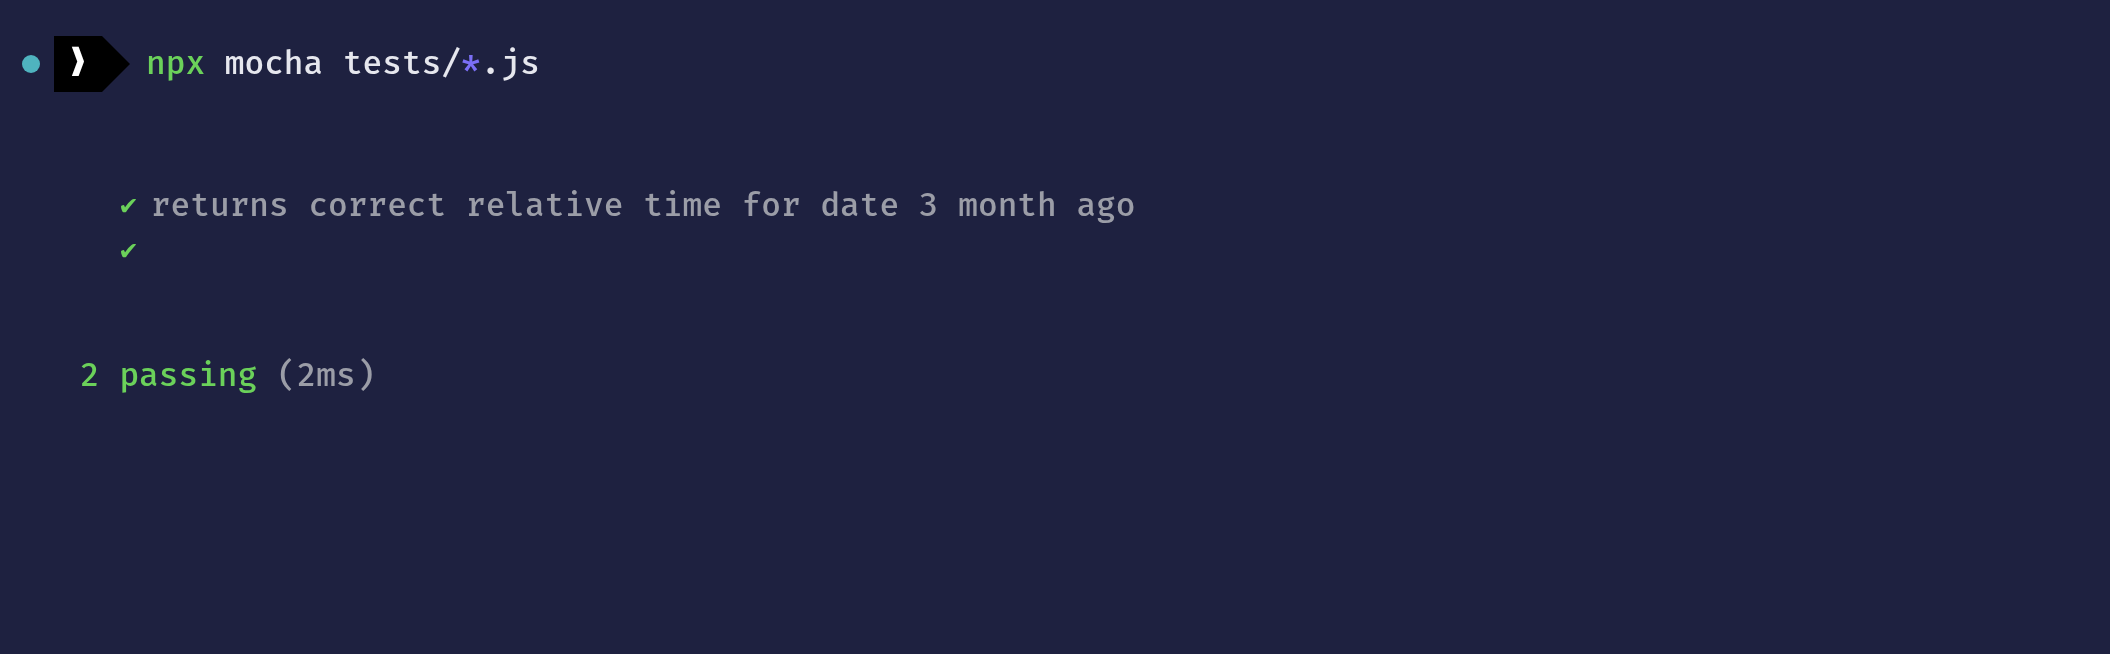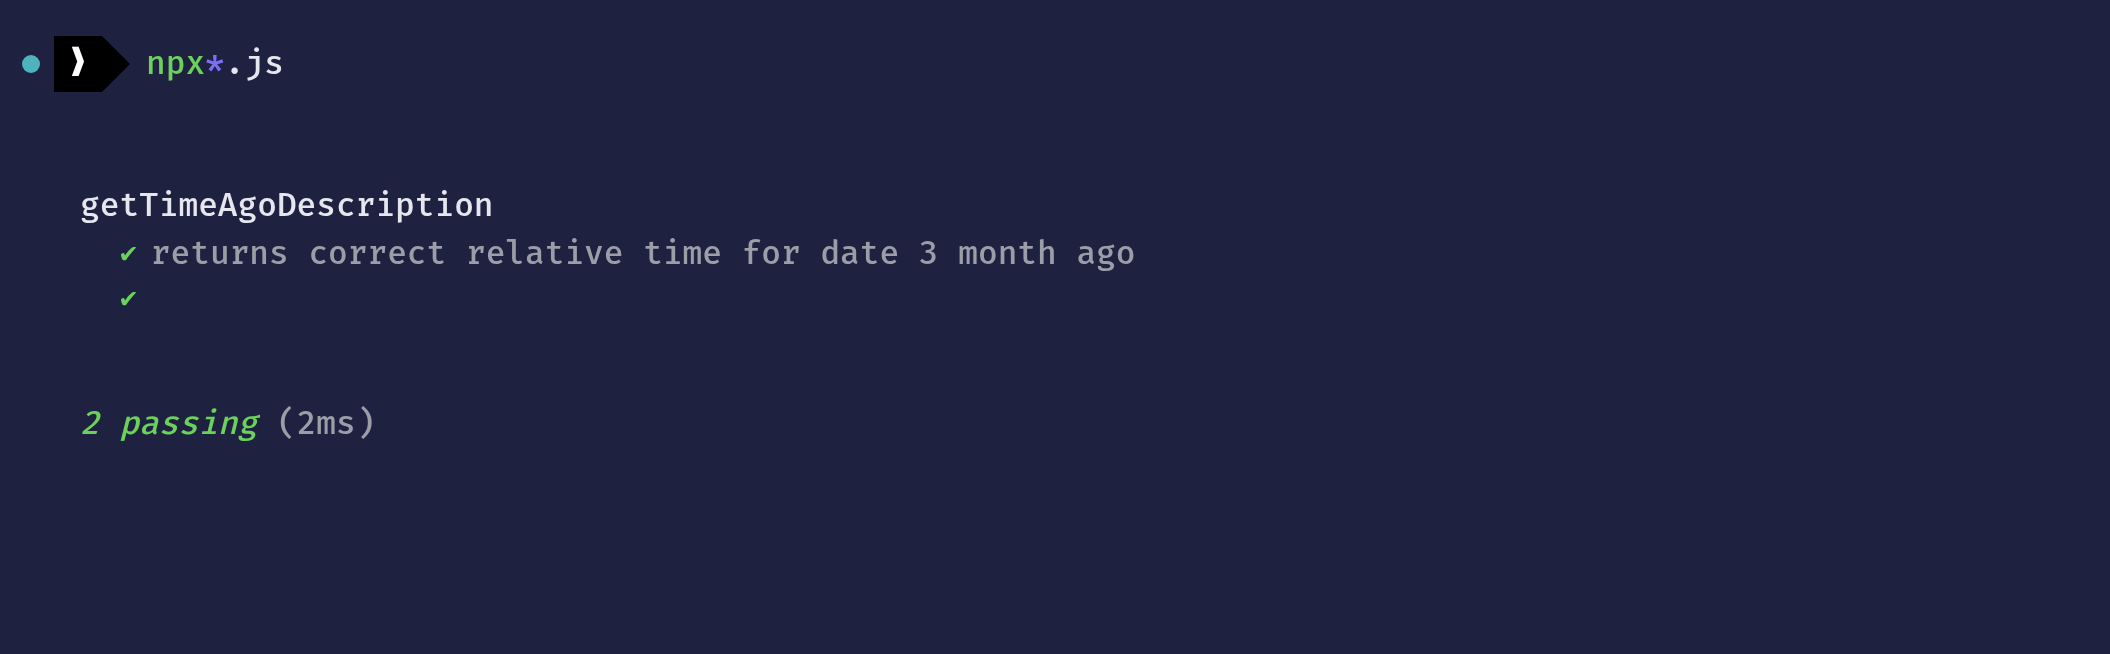--- a/index.html
+++ b/index.html
@@ -100,40 +100,40 @@
     color:var(--green);
     margin-right:14px;
     font-size:28px;
   }
   .test-desc{
     color:var(--dim);
   }
   .summary{
     margin-top:80px;
   }
-  .summary .pass{color:var(--green);font-style:italic;}
+  .summary .pass{color:var(--green);}
   .summary .dur{color:var(--dim);text-align:center;}
 </style>
 </head>
 <body>
 
 <div class="prompt-line">
   <div class="status-dot"></div>
   <div class="seg seg-black">
     <span>❯</span>
   </div>
   <div class="cmd">
     <span class="c-green">npx</span>
+    <span class="c-fg"> mocha tests/</span>
     <span class="c-purple">*</span>
     <span class="c-fg">.js</span>
   </div>
 </div>
 
 <div class="output">
-  <div class="suite-title">getTimeAgoDescription</div>
 
   <div class="test-line">
     <span class="check">✔</span>
     <span class="test-desc">returns correct relative time for date 3 month ago</span>
   </div>
   <div class="test-line">
     <span class="check">✔</span>
   </div>
 
   <div class="summary">

